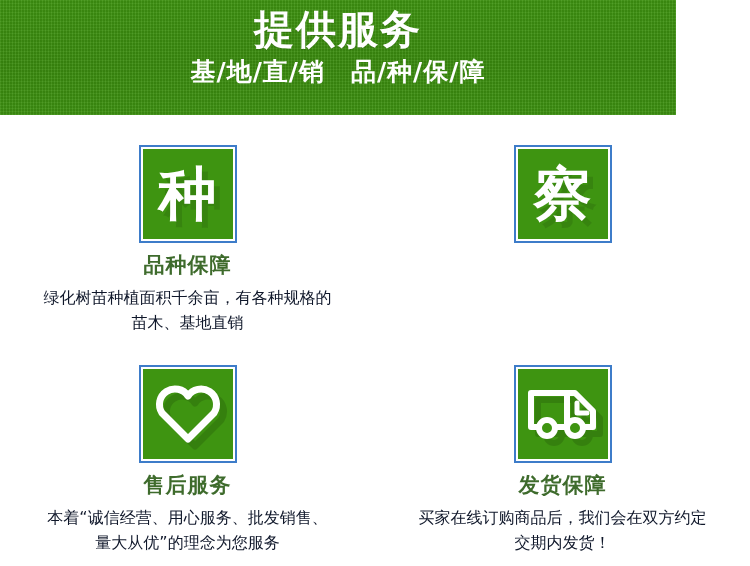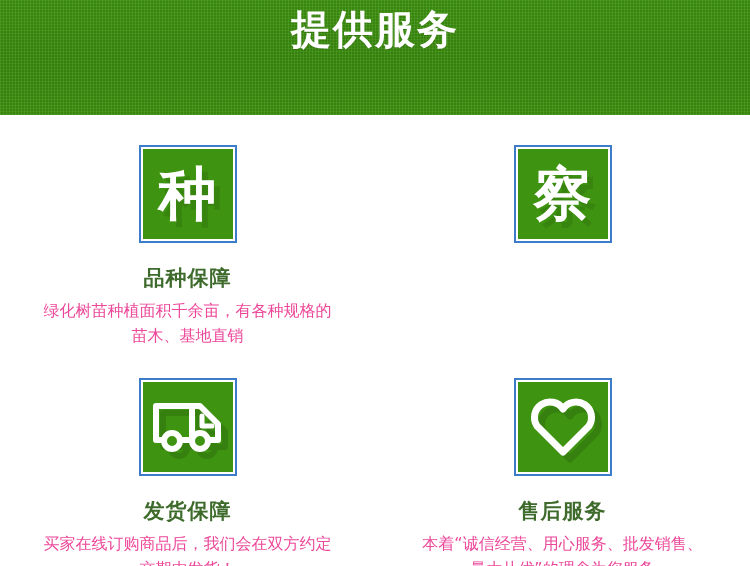--- a/index.html
+++ b/index.html
@@ -18,21 +18,21 @@
   #page {
     position: relative;
     width: 750px;
     height: 566px;
     background: #ffffff;
   }
 
   
   .banner {
     position: relative;
-    width: 750px;
+    width: 676px;
     height: 115px;
     background-color: #3d8f10;
     background-image:
       repeating-linear-gradient(90deg,
         rgba(255,255,255,0.055) 0px,
         rgba(255,255,255,0.055) 1px,
         rgba(0,0,0,0.05) 1px,
         rgba(0,0,0,0.05) 3px),
       repeating-linear-gradient(0deg,
         rgba(255,255,255,0.045) 0px,
@@ -141,44 +141,45 @@
     inset: 0;
     z-index: 1;
     display: flex;
     align-items: center;
     justify-content: center;
     transform: translate(7px, 7px);
     opacity: 0.13;
   }
 
   .feature-label {
-    margin-top: 22px;
+    margin-top: 9px;
     color: #3e6b2c;
     font-size: 21px;
     line-height: 26px;
     font-weight: bold;
     letter-spacing: 1px;
   }
   .feature-desc {
     margin-top: 7px;
-    color: #ec4899;
+    color: #0f172a;
     font-size: 16px;
     line-height: 25px;
     padding: 0 14px;
     white-space: pre-line;
   }
 </style>
 </head>
 <body>
 
 <div id="page">
 
   <div class="banner">
     <div class="banner-inner">
       <div class="banner-title">提供服务</div>
+      <div class="banner-sub">基/地/直/销　品/种/保/障</div>
     </div>
   </div>
 
   <div class="features">
 
     <div class="feature-row row-1">
 
       <div class="feature-cell">
         <div class="icon-frame">
           <div class="icon-tile">
@@ -196,20 +197,40 @@
           <div class="icon-tile">
             <div class="icon-shadow">察</div>
             <div class="icon-glyph">察</div>
           </div>
         </div>
       </div>
 
     </div>
 
     <div class="feature-row row-2">
+
+      <div class="feature-cell">
+        <div class="icon-frame">
+          <div class="icon-tile">
+            <div class="icon-svg-shadow">
+              <svg width="70" height="64" viewBox="0 0 70 64" aria-hidden="true">
+                <path d="M35 57 L9 31 A15.5 15.5 0 0 1 35 14 A15.5 15.5 0 0 1 61 31 Z" fill="none" stroke="#000" stroke-width="7" stroke-linejoin="round"></path>
+              </svg>
+            </div>
+            <div class="icon-svg-wrap">
+              <svg width="70" height="64" viewBox="0 0 70 64" aria-hidden="true">
+                <path d="M35 57 L9 31 A15.5 15.5 0 0 1 35 14 A15.5 15.5 0 0 1 61 31 Z" fill="none" stroke="#ffffff" stroke-width="7" stroke-linejoin="round"></path>
+              </svg>
+            </div>
+          </div>
+        </div>
+        <div class="feature-label">售后服务</div>
+        <div class="feature-desc">本着“诚信经营、用心服务、批发销售、
+量大从优”的理念为您服务</div>
+      </div>
 
       <div class="feature-cell">
         <div class="icon-frame">
           <div class="icon-tile">
             <div class="icon-svg-shadow">
               <svg width="72" height="58" viewBox="0 0 72 58" aria-hidden="true">
                 <path d="M4 8 H40 V42 H4 Z" fill="none" stroke="#000" stroke-width="6" stroke-linejoin="round"></path>
                 <path d="M40 8 H48 L66 26 V42 H40 Z" fill="none" stroke="#000" stroke-width="6" stroke-linejoin="round"></path>
                 <path d="M50 18 V28 H60" fill="none" stroke="#000" stroke-width="5" stroke-linecap="round" stroke-linejoin="round"></path>
                 <circle cx="20" cy="43" r="8" fill="none" stroke="#000" stroke-width="6"></circle>
@@ -225,36 +246,16 @@
                 <circle cx="48" cy="43" r="8" fill="#3e9411" stroke="#ffffff" stroke-width="6"></circle>
               </svg>
             </div>
           </div>
         </div>
         <div class="feature-label">发货保障</div>
         <div class="feature-desc">买家在线订购商品后，我们会在双方约定
 交期内发货！</div>
       </div>
 
-      <div class="feature-cell">
-        <div class="icon-frame">
-          <div class="icon-tile">
-            <div class="icon-svg-shadow">
-              <svg width="70" height="64" viewBox="0 0 70 64" aria-hidden="true">
-                <path d="M35 57 L9 31 A15.5 15.5 0 0 1 35 14 A15.5 15.5 0 0 1 61 31 Z" fill="none" stroke="#000" stroke-width="7" stroke-linejoin="round"></path>
-              </svg>
-            </div>
-            <div class="icon-svg-wrap">
-              <svg width="70" height="64" viewBox="0 0 70 64" aria-hidden="true">
-                <path d="M35 57 L9 31 A15.5 15.5 0 0 1 35 14 A15.5 15.5 0 0 1 61 31 Z" fill="none" stroke="#ffffff" stroke-width="7" stroke-linejoin="round"></path>
-              </svg>
-            </div>
-          </div>
-        </div>
-        <div class="feature-label">售后服务</div>
-        <div class="feature-desc">本着“诚信经营、用心服务、批发销售、
-量大从优”的理念为您服务</div>
-      </div>
-
     </div>
 
   </div>
 </div>
 
 </body></html>

